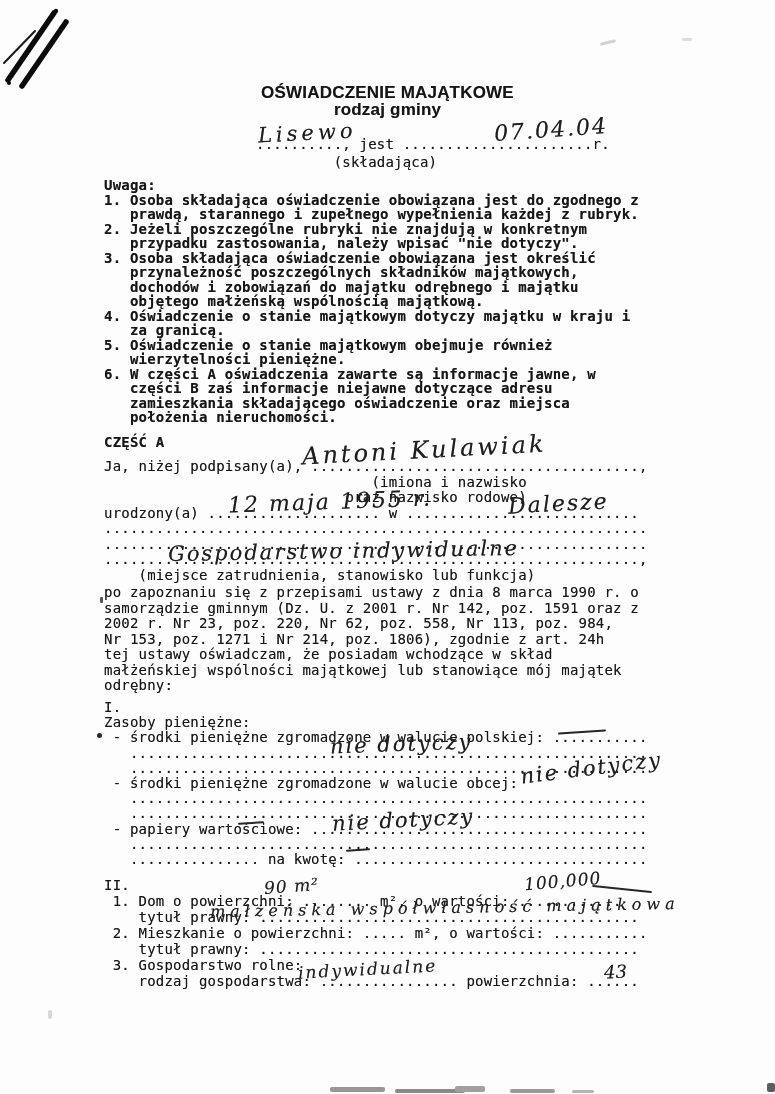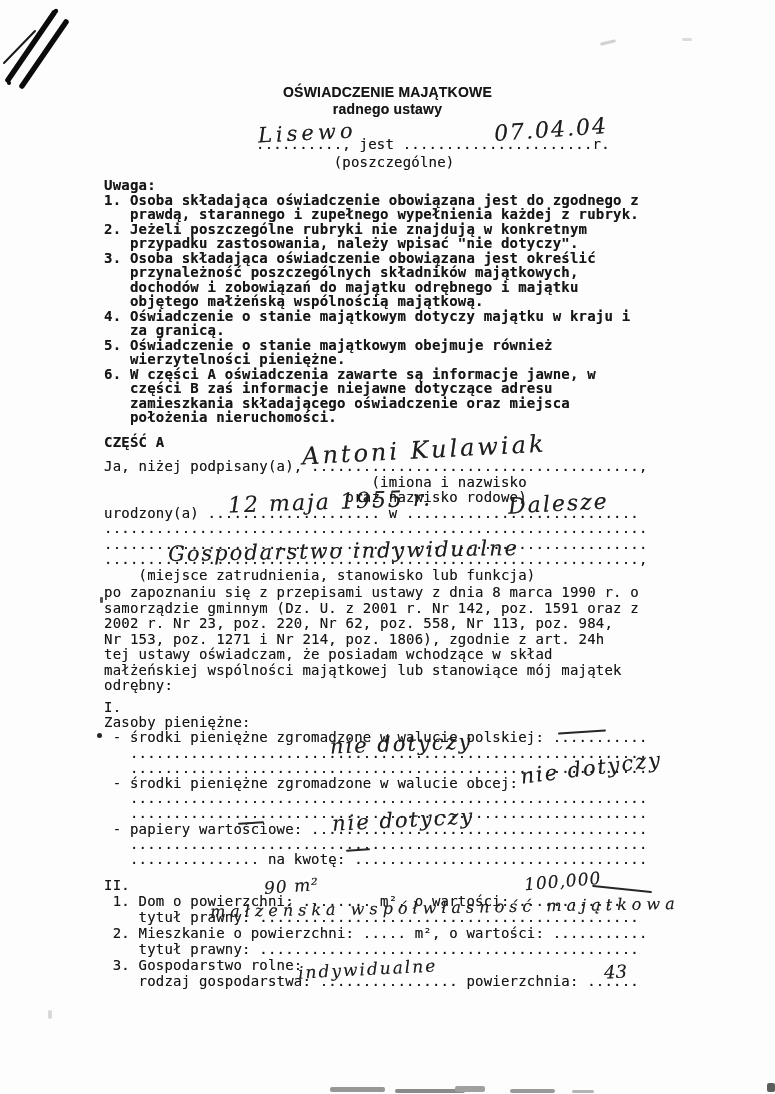--- a/index.html
+++ b/index.html
@@ -5,21 +5,21 @@
   html,body{margin:0;padding:0;background:#ffffff;}
   .sheet{
     position:relative;width:775px;height:1094px;background:#fdfdfd;
     overflow:hidden;font-family:"DejaVu Sans Mono",monospace;color:#161616;
   }
   .grp{position:absolute;left:104px;white-space:pre;font-size:14px;letter-spacing:0.2px;
        text-shadow:0 0 0.4px rgba(0,0,0,0.45);}
   .grp .ln{display:block;}
   .bold{font-weight:700;}
   .title-grp{left:0;width:775px;text-align:center;
-    font-family:"Liberation Sans",sans-serif;font-size:14px;font-weight:700;
+    font-family:"Liberation Sans",sans-serif;font-size:17px;font-weight:700;
     letter-spacing:0.2px;line-height:17px;}
   .hand{position:absolute;font-family:"DejaVu Serif",serif;font-style:italic;
         color:#1e1e1e;white-space:nowrap;text-shadow:0 0 0.4px rgba(20,20,20,0.5);}
   .strike{position:absolute;background:#262626;border-radius:1px;}
   .smudge{position:absolute;border-radius:2px;filter:blur(0.7px);}
   .speck{position:absolute;border-radius:2px;}
   .corner{position:absolute;left:0;top:0;}
 </style>
 </head>
 <body>
@@ -27,23 +27,23 @@
 <div class="sheet">
 
   <svg class="corner" width="120" height="105" viewBox="0 0 120 105">
     <path d="M8 80 L54 13" stroke="#0b0b0b" stroke-width="5.5" stroke-linecap="round" fill="none"></path>
     <path d="M22 86 L66 22" stroke="#0b0b0b" stroke-width="5.5" stroke-linecap="round" fill="none"></path>
     <path d="M4 63 L35 31" stroke="#1a1a1a" stroke-width="2" stroke-linecap="round" fill="none"></path>
     <circle cx="56" cy="11" r="2.2" fill="#0b0b0b"></circle>
     <circle cx="9" cy="83" r="2" fill="#0b0b0b"></circle>
   </svg>
 
-  <div class="grp title-grp" style="top:84px;"><div class="ln">OŚWIADCZENIE MAJĄTKOWE</div><div class="ln">radnego ustawy</div></div>
+  <div class="grp title-grp" style="top:84px;"><div class="ln">OŚWIADCZENIE MAJĄTKOWE</div><div class="ln">rodzaj gminy</div></div>
 
-  <div class="grp" style="top:136px;left:256px;line-height:17.5px;"><div class="ln">.........., jest ......................r.</div><div class="ln">         (poszczególne)</div></div>
+  <div class="grp" style="top:136px;left:256px;line-height:17.5px;"><div class="ln">.........., jest ......................r.</div><div class="ln">         (składająca)</div></div>
 
   <div class="grp bold" style="top:178px;line-height:14.5px;"><div class="ln">Uwaga:</div><div class="ln">1. Osoba składająca oświadczenie obowiązana jest do zgodnego z</div><div class="ln">   prawdą, starannego i zupełnego wypełnienia każdej z rubryk.</div><div class="ln">2. Jeżeli poszczególne rubryki nie znajdują w konkretnym</div><div class="ln">   przypadku zastosowania, należy wpisać "nie dotyczy".</div><div class="ln">3. Osoba składająca oświadczenie obowiązana jest określić</div><div class="ln">   przynależność poszczególnych składników majątkowych,</div><div class="ln">   dochodów i zobowiązań do majątku odrębnego i majątku</div><div class="ln">   objętego małżeńską wspólnością majątkową.</div><div class="ln">4. Oświadczenie o stanie majątkowym dotyczy majątku w kraju i</div><div class="ln">   za granicą.</div><div class="ln">5. Oświadczenie o stanie majątkowym obejmuje również</div><div class="ln">   wierzytelności pieniężne.</div><div class="ln">6. W części A oświadczenia zawarte są informacje jawne, w</div><div class="ln">   części B zaś informacje niejawne dotyczące adresu</div><div class="ln">   zamieszkania składającego oświadczenie oraz miejsca</div><div class="ln">   położenia nieruchomości.</div></div>
 
   <div class="grp bold" style="top:434px;text-align:right;">CZĘŚĆ A</div>
 
   <div class="grp" style="top:459px;line-height:15.5px;"><div class="ln">Ja, niżej podpisany(a), ......................................,</div><div class="ln">                               (imiona i nazwisko</div><div class="ln">                            oraz nazwisko rodowe)</div><div class="ln">urodzony(a) .................... w ...........................</div><div class="ln">...............................................................</div><div class="ln">...............................................................</div><div class="ln">..............................................................,</div><div class="ln">    (miejsce zatrudnienia, stanowisko lub funkcja)</div></div>
 
   <div class="grp" style="top:585px;line-height:15.5px;"><div class="ln">po zapoznaniu się z przepisami ustawy z dnia 8 marca 1990 r. o</div><div class="ln">samorządzie gminnym (Dz. U. z 2001 r. Nr 142, poz. 1591 oraz z</div><div class="ln">2002 r. Nr 23, poz. 220, Nr 62, poz. 558, Nr 113, poz. 984,</div><div class="ln">Nr 153, poz. 1271 i Nr 214, poz. 1806), zgodnie z art. 24h</div><div class="ln">tej ustawy oświadczam, że posiadam wchodzące w skład</div><div class="ln">małżeńskiej wspólności majątkowej lub stanowiące mój majątek</div><div class="ln">odrębny:</div></div>
 
   <div class="grp" style="top:700px;line-height:15.2px;"><div class="ln">I.</div><div class="ln">Zasoby pieniężne:</div><div class="ln"> - środki pieniężne zgromadzone w walucie polskiej: ...........</div><div class="ln">   ............................................................</div><div class="ln">   ............................................................</div><div class="ln"> - środki pieniężne zgromadzone w walucie obcej:</div><div class="ln">   ............................................................</div><div class="ln">   ............................................................</div><div class="ln"> - papiery wartościowe: .......................................</div><div class="ln">   ............................................................</div><div class="ln">   ............... na kwotę: ..................................</div></div>

